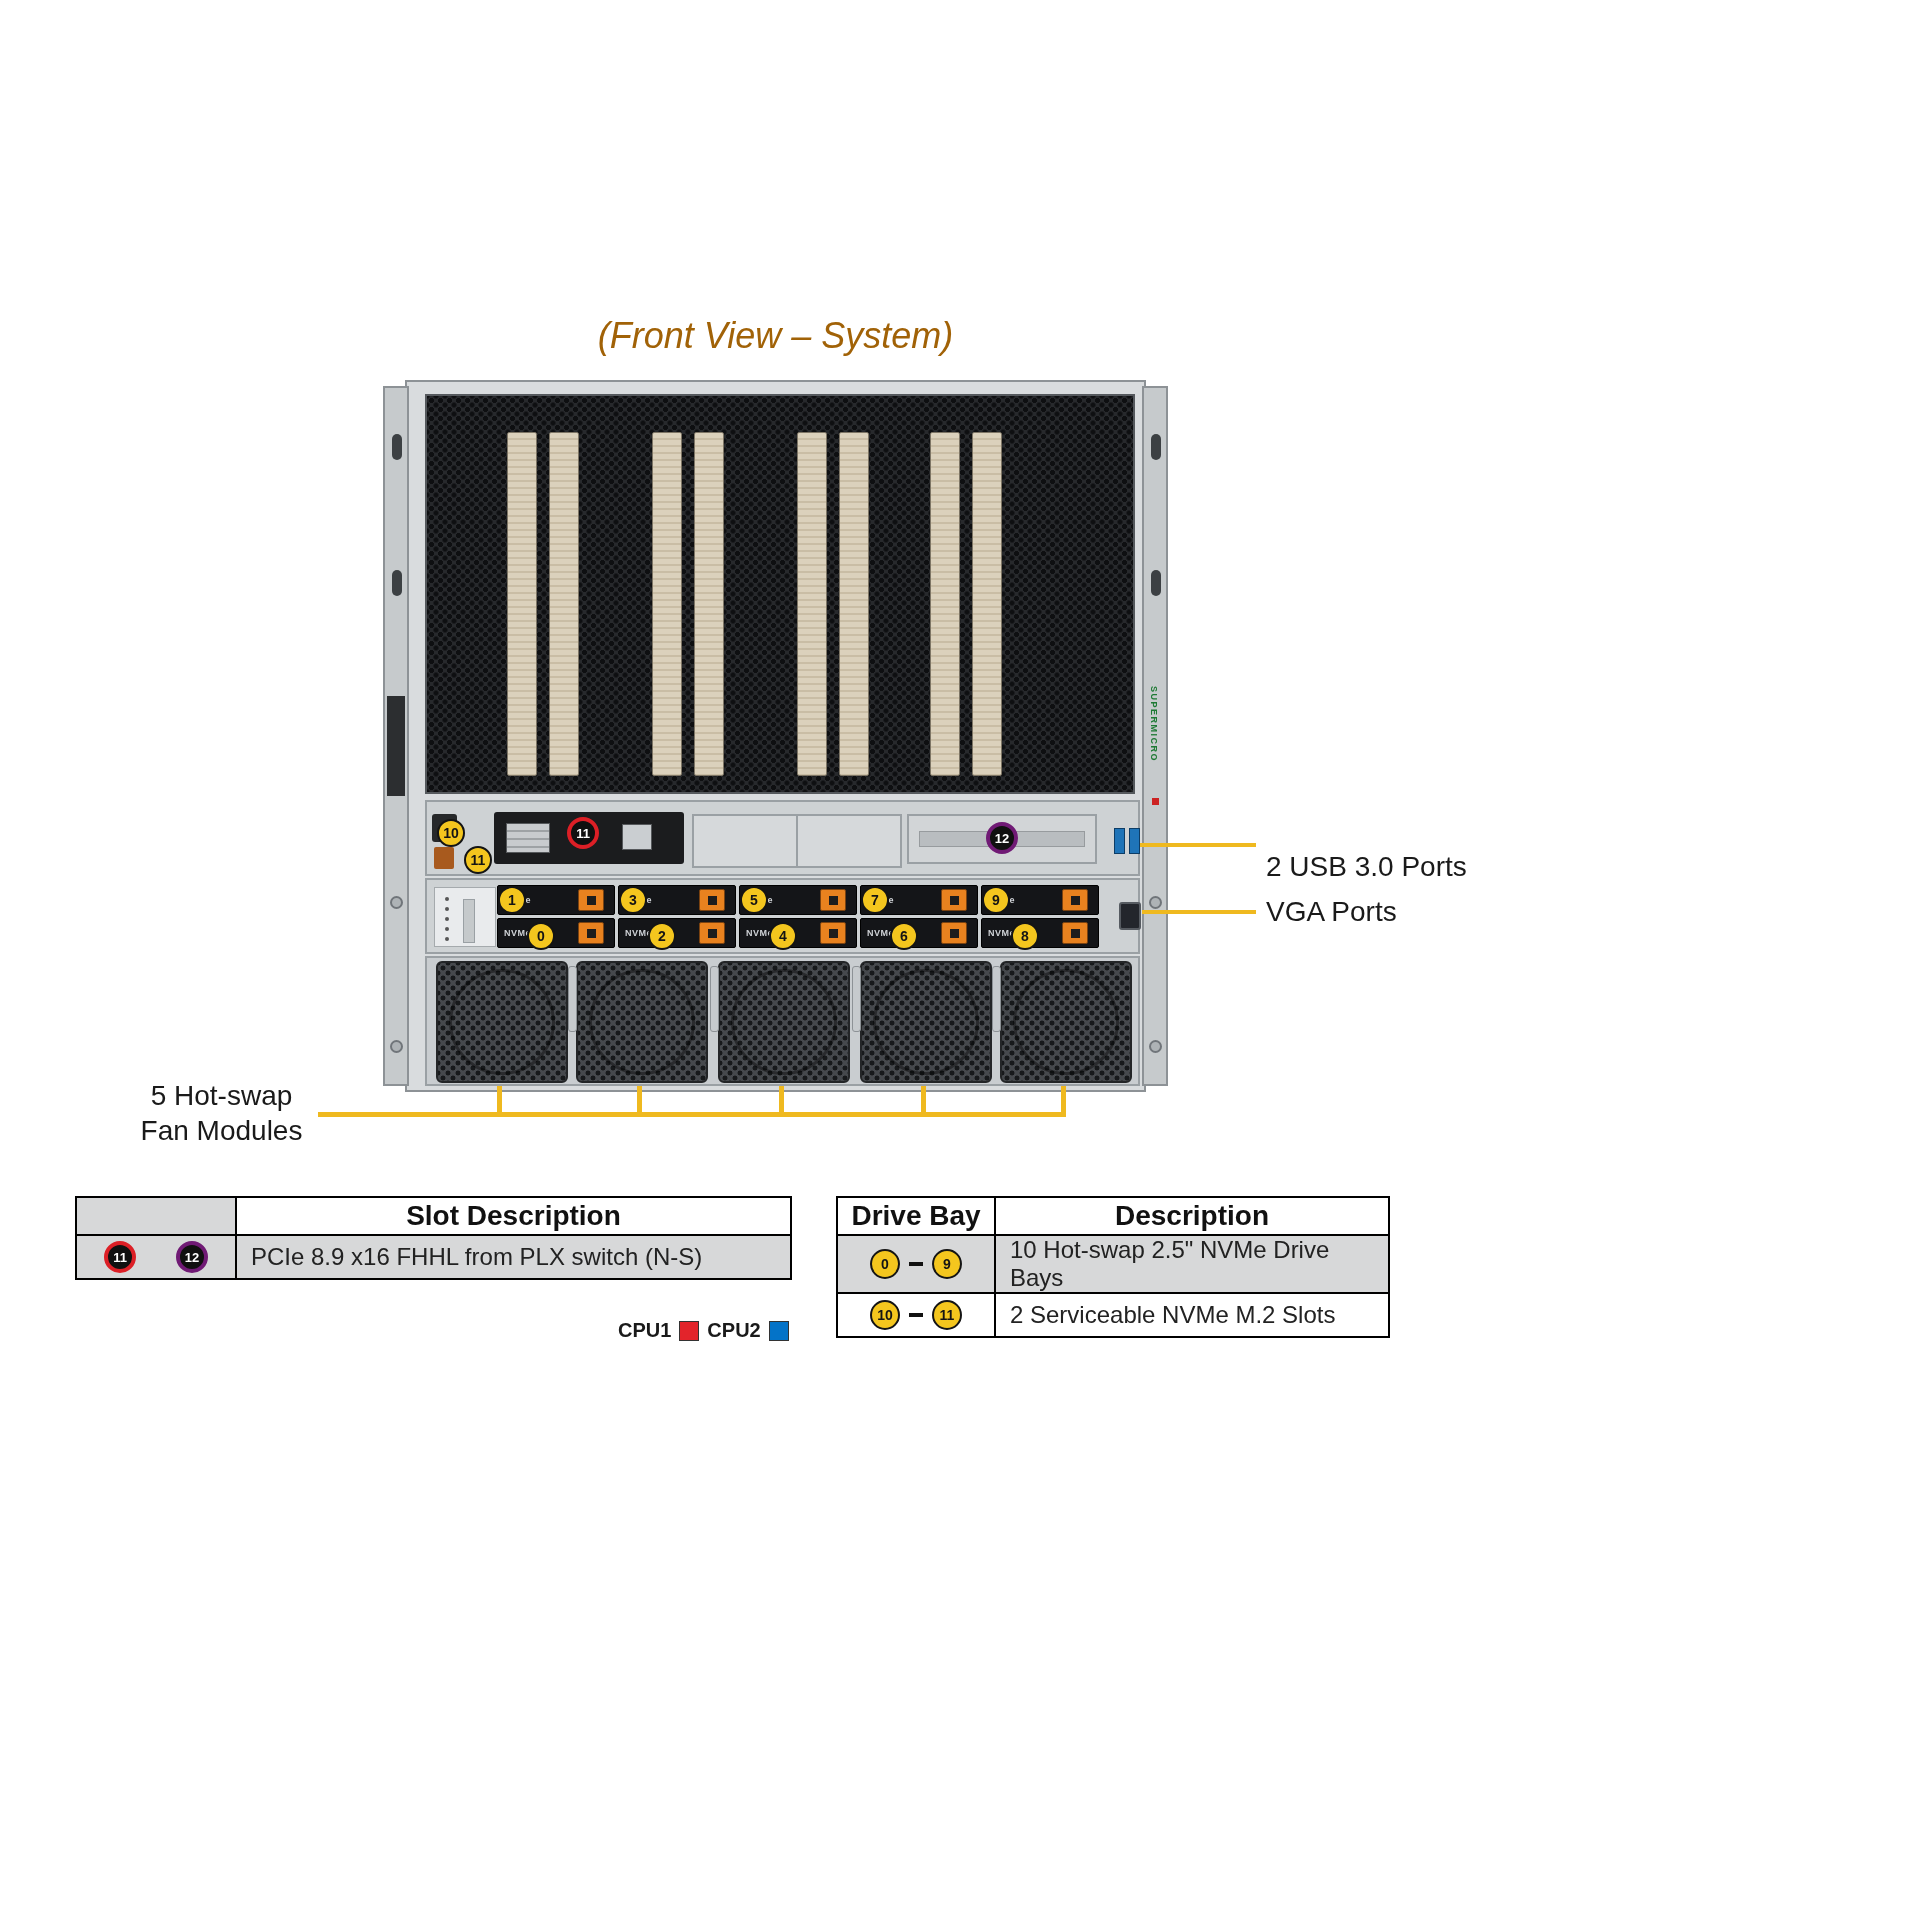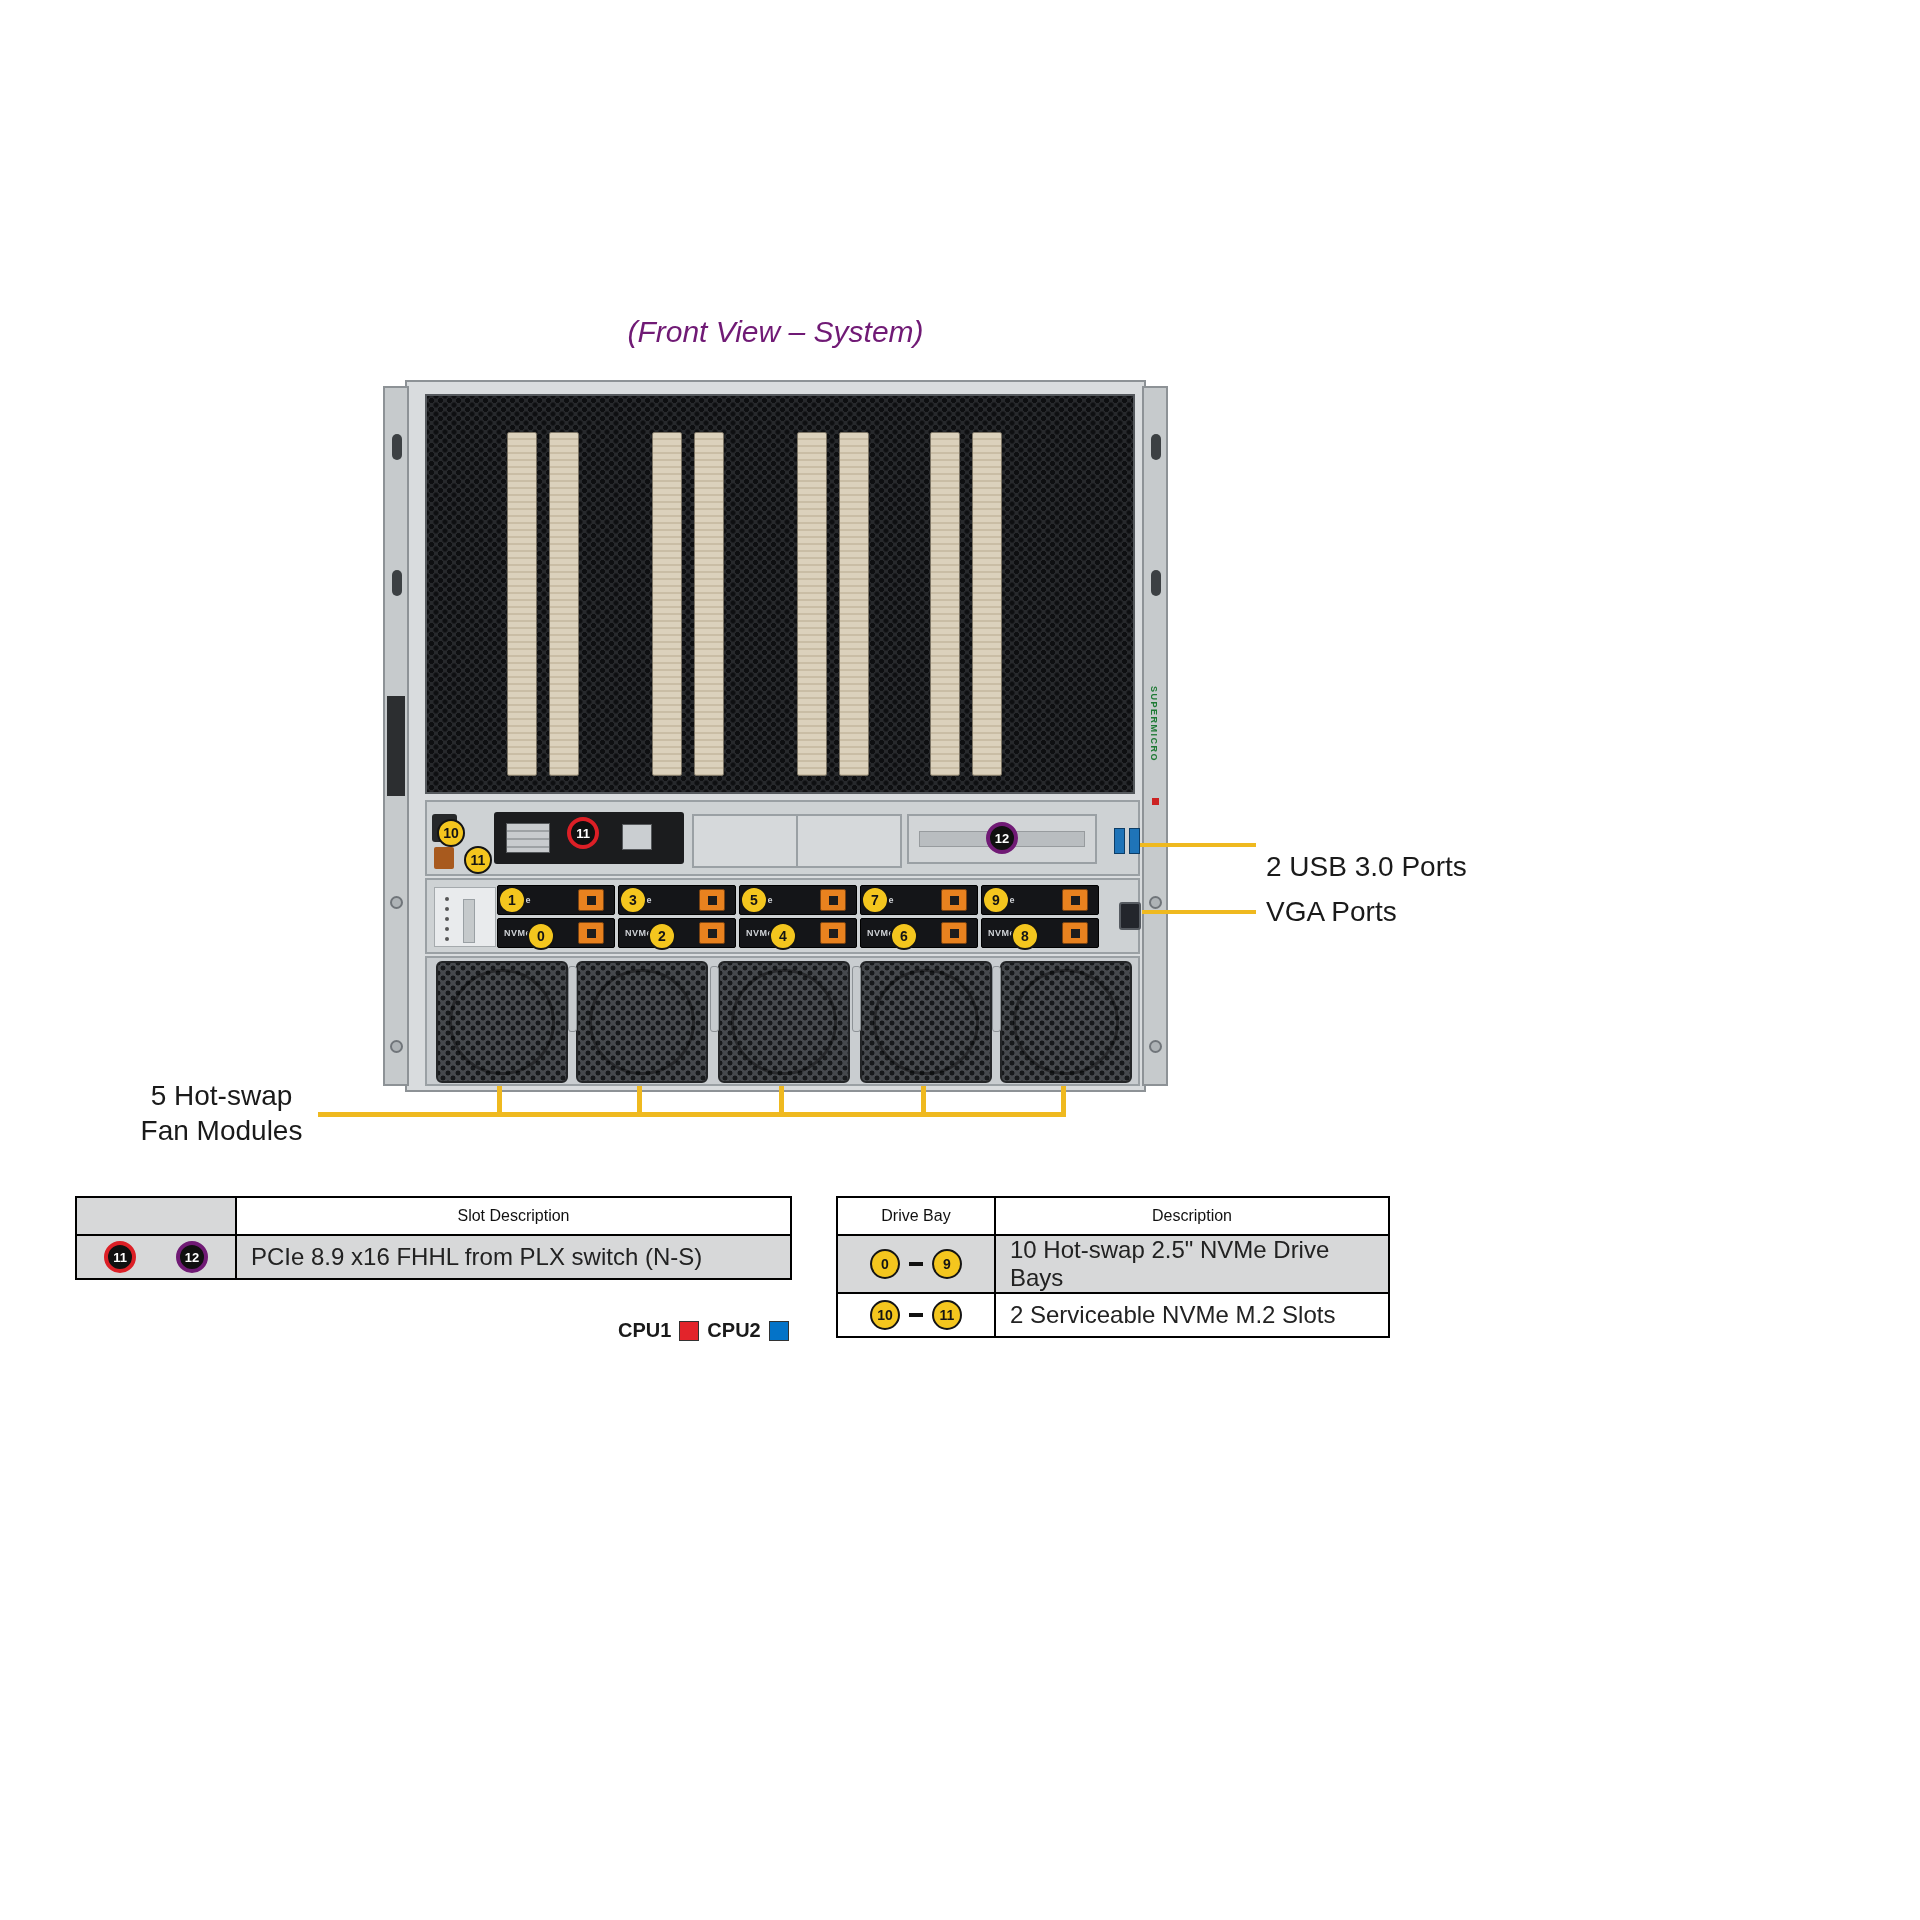--- a/index.html
+++ b/index.html
@@ -41,31 +41,31 @@
          border:2px solid #232527; border-radius:6px; overflow:hidden; }
   .fanring { position:absolute; left:11px; top:6px; width:106px; height:106px;
              border:3px solid rgba(0,0,0,.4); border-radius:50%; }
   .handle { position:absolute; top:8px; width:9px; height:66px; background:#c6cacd; border:1px solid #8d9296; border-radius:3px; z-index:4; }
 
   
   .tbl { border-collapse:collapse; table-layout:fixed; }
   .tbl td { border:2px solid #000; vertical-align:middle; }
   .c-grey { background:#d7d8d9; }
   .c-white { background:#ffffff; }
-  .hdr { font-weight:normal; font-size:16px; text-align:center; color:#111; }
+  .hdr { font-weight:bold; font-size:28px; text-align:center; color:#111; }
   .txt { font-size:24px; padding-left:14px; color:#222; }
   .cellflex { display:flex; justify-content:center; align-items:center; }
   .dash { width:14px; height:4px; background:#111; }
 
   .callout-label { position:absolute; font-size:28px; color:#1a1a1a; }
 </style>
 </head>
 <body>
 
-<div class="abs" style="left:383px; top:315px; width:785px; text-align:center; font-size:30px; font-style:italic; color:#701a75;">(Front View – System)</div>
+<div class="abs" style="left:383px; top:315px; width:785px; text-align:center; font-size:36px; font-style:italic; color:#a16207;">(Front View – System)</div>
 
 <div class="abs" style="left:383px; top:380px; width:785px; height:712px;">
 
   <div class="abs" style="left:22px; top:0; width:741px; height:712px; background:#d9dcde; border:2px solid #8d9296;"></div>
 
   <div class="ear" style="left:0;">
     <div class="slotv" style="top:46px;"></div>
     <div class="slotv" style="top:182px;"></div>
     <div class="slotv" style="top:318px;"></div>
     <div class="abs" style="left:2px; top:308px; width:18px; height:100px; background:#2c2e30;"></div>

